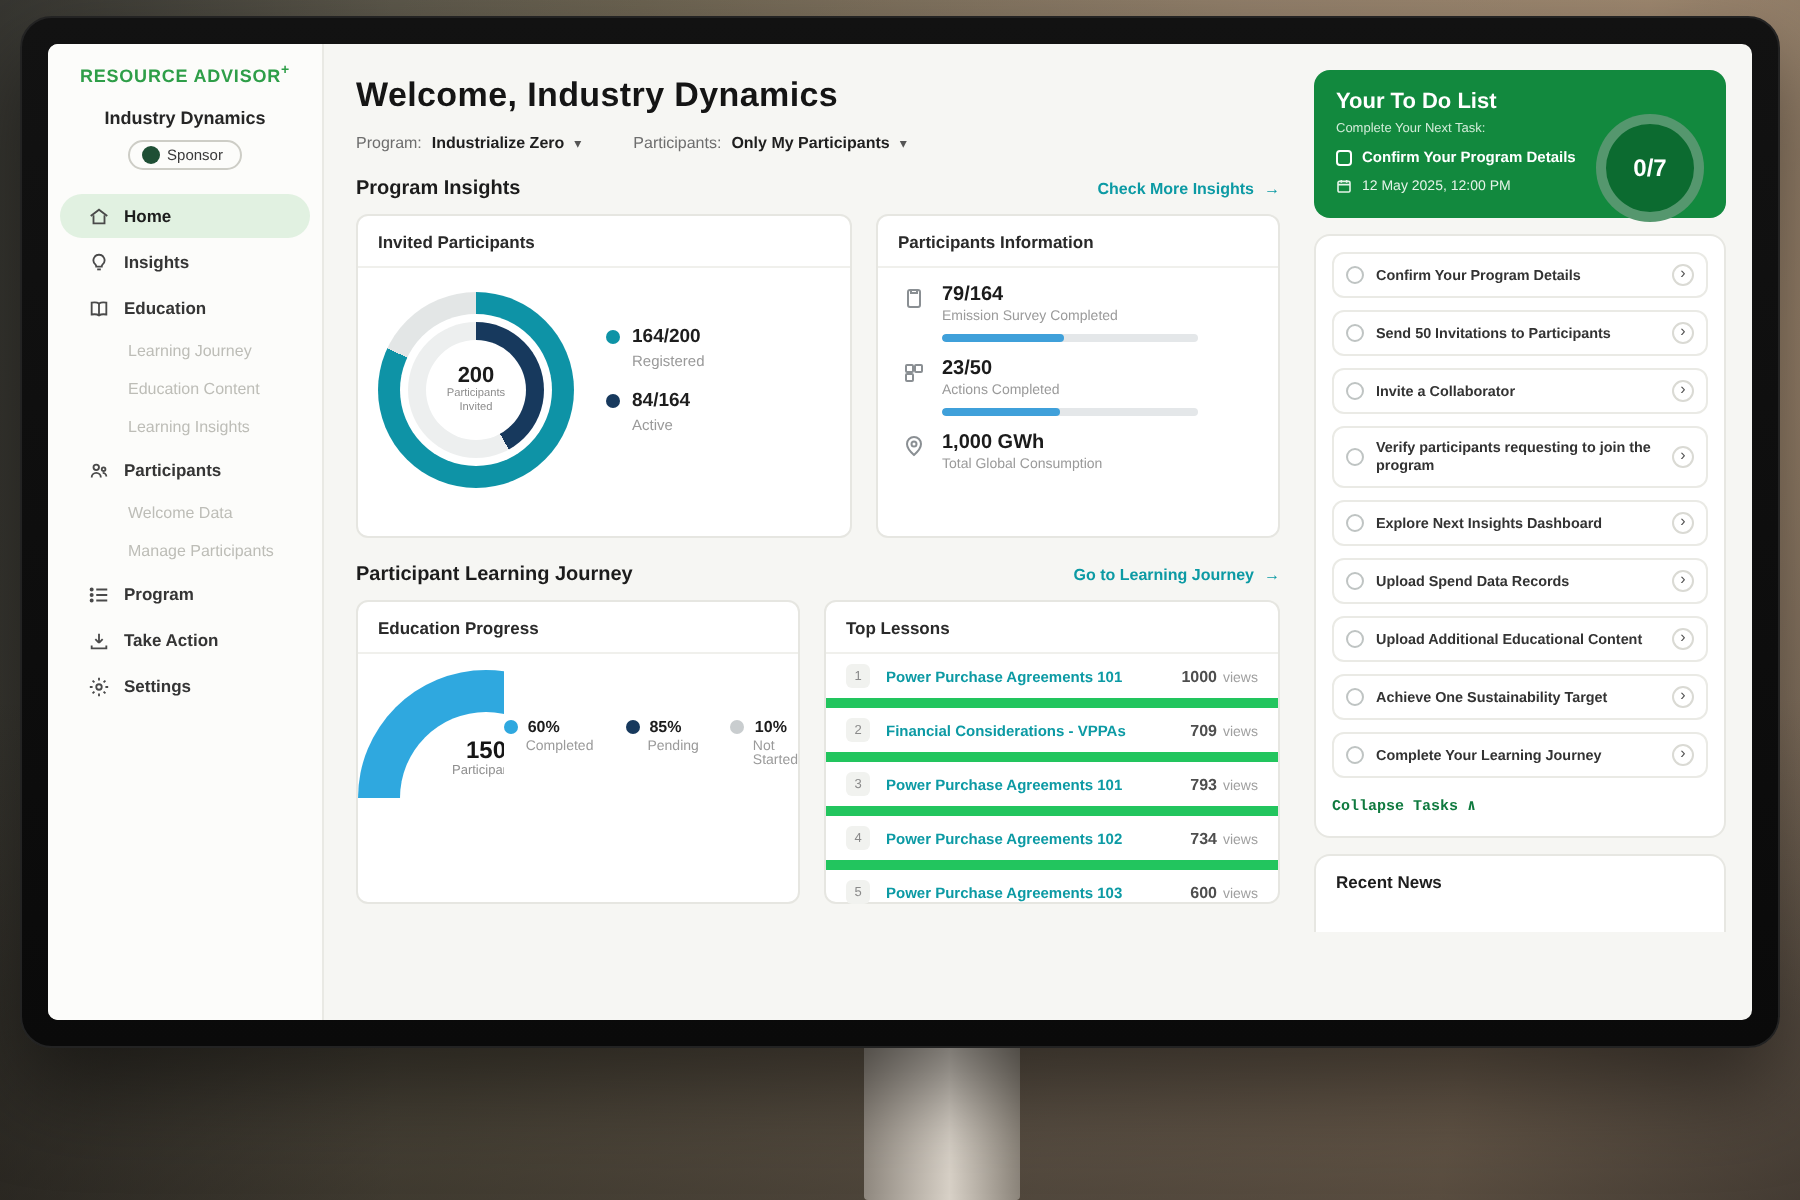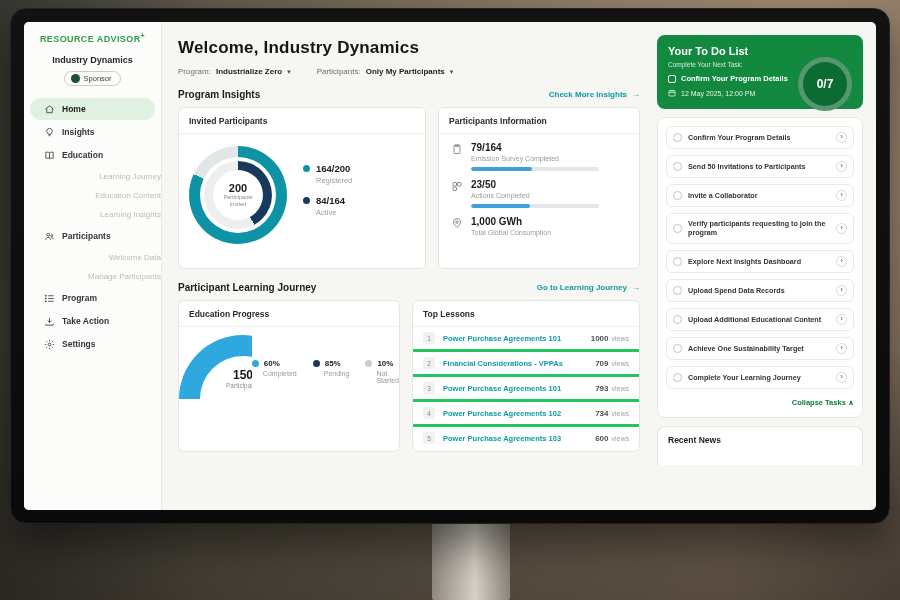--- a/index.html
+++ b/index.html
@@ -33,21 +33,21 @@
   .org { text-align:center; font-size:9px; font-weight:700; color:#262626; margin-top:11px; }
   .badge { display:flex; align-items:center; gap:4px; width:max-content; margin:6px auto 0;
     border:1px solid #CDCDC6; border-radius:10px; padding:2px 9px 2px 6px; font-size:7.5px; color:#3a3a3a; }
   .badge .b-dot { width:9px; height:9px; border-radius:50%; background:#1E4F35; display:inline-block; }
   .nav { margin-top:12px; }
   .nav-item { display:flex; align-items:center; gap:7px; height:22px; padding:0 10px 0 14px;
     font-size:8.5px; font-weight:700; color:#353535; margin:1px 6px; border-radius:12px; cursor:pointer; }
   .nav-item.active { background:#E1F1E1; color:#1d1d1d; }
   .nav-ico { width:11px; height:11px; display:inline-flex; color:#4a4a4a; flex:0 0 11px; }
   .nav-ico svg { width:11px; height:11px; }
-  .nav-sub { height:19px; display:flex; align-items:center; padding-left:16px; font-size:8px; color:#BDBDB7; cursor:pointer;justify-content:flex-end; }
+  .nav-sub { height:19px; display:flex; align-items:center; padding-left:40px; font-size:8px; color:#BDBDB7; cursor:pointer; }
 
   
   .main { flex:1 1 auto; min-width:0; padding:10px 12px 0 16px; }
   h1 { font-size:17px; font-weight:700; color:#151515; margin-top:6px; letter-spacing:.2px; }
   .filters { display:flex; gap:26px; margin-top:9px; align-items:center; }
   .filter { display:flex; align-items:center; gap:5px; cursor:pointer; }
   .f-label { font-size:8px; color:#6e6e6e; }
   .f-value { font-size:8px; font-weight:700; color:#1f1f1f; }
   .chev { font-size:7px; color:#555; }
 
@@ -89,21 +89,21 @@
   .gauge-hole { position:absolute; left:21px; top:21px; width:86px; height:86px; border-radius:50%; background:#fff;
     display:flex; flex-direction:column; align-items:center; justify-content:flex-start; padding-top:12px; }
   .gauge-val { font-size:12px; font-weight:700; color:#161616; }
   .gauge-lab { font-size:6.5px; color:#8f8f8f; }
   .gauge-legend { display:flex; gap:16px; margin-top:8px; }
   .gl-top { display:flex; align-items:center; gap:5px; }
   .gl-pct { font-size:8px; font-weight:700; color:#1c1c1c; }
   .gl-lab { font-size:7px; color:#9a9a9a; margin:2px 0 0 11px; }
 
   .card-lessons { flex:1 1 auto; height:152px; }
-  .lesson { display:flex; align-items:center; gap:8px; padding:5px 10px; border-bottom:3px solid #22c55e; }
+  .lesson { display:flex; align-items:center; gap:8px; padding:5px 10px; border-bottom:5px solid #22c55e; }
   .lesson:last-child { border-bottom:none; }
   .rank { width:12px; height:12px; border-radius:3px; background:#F1F2EF; color:#8a8a8a; font-size:6.5px;
     display:flex; align-items:center; justify-content:center; flex:0 0 12px; }
   .lesson-title { flex:1 1 auto; font-size:7.5px; font-weight:700; color:#0C9AA4; cursor:pointer; }
   .views-val { font-size:8px; font-weight:600; color:#4e4e4e; }
   .views-lab { font-size:7px; color:#9f9f9f; margin-left:3px; }
 
   
   .rightcol { width:224px; flex:0 0 224px; padding:13px 13px 0 5px; }
   .todo-hero { position:relative; background:#12893E; border-radius:8px; padding:10px 11px 12px; color:#fff; }
@@ -118,21 +118,21 @@
     background:#0C6B30; border:5px solid rgba(255,255,255,.30); display:flex; align-items:center; justify-content:center; }
   .ring-val { font-size:12px; font-weight:700; color:#fff; }
 
   .tasks-card { margin-top:8px; background:#fff; border:1px solid #E7E7E2; border-radius:8px; padding:8px 8px 4px; }
   .task { display:flex; align-items:center; gap:6px; border:1px solid #EAEAE5; border-radius:6px;
     padding:5px 6px; margin-bottom:6px; cursor:pointer; background:#fff; }
   .t-check { width:9px; height:9px; border:1.2px solid #BFC4C3; border-radius:50%; flex:0 0 9px; }
   .t-lab { flex:1 1 auto; font-size:7.2px; color:#333; font-weight:600; line-height:1.3; }
   .t-chev { width:11px; height:11px; border:1px solid #DADAD4; border-radius:50%; color:#555; font-size:8px;
     display:flex; align-items:center; justify-content:center; flex:0 0 11px; line-height:1; padding-bottom:1px; }
-  .collapse { text-align:right; font-size:7.5px; font-weight:700; color:#0F7A3F; padding:3px 0 6px; cursor:pointer; }
+  .collapse { text-align:left; font-size:7.5px; font-weight:700; color:#0F7A3F; padding:3px 0 6px; cursor:pointer;font-family:Liberation Mono, monospace; }
 
   .news-card { margin-top:8px; background:#fff; border:1px solid #E7E7E2; border-radius:8px 8px 0 0; border-bottom:none;
     padding:8px 10px 20px; }
   .news-title { font-size:8.5px; font-weight:700; color:#1d1d1d; }
 </style>
 </head>
 <body>
 
 <div class="scene">
   <div class="stand-neck"></div>

